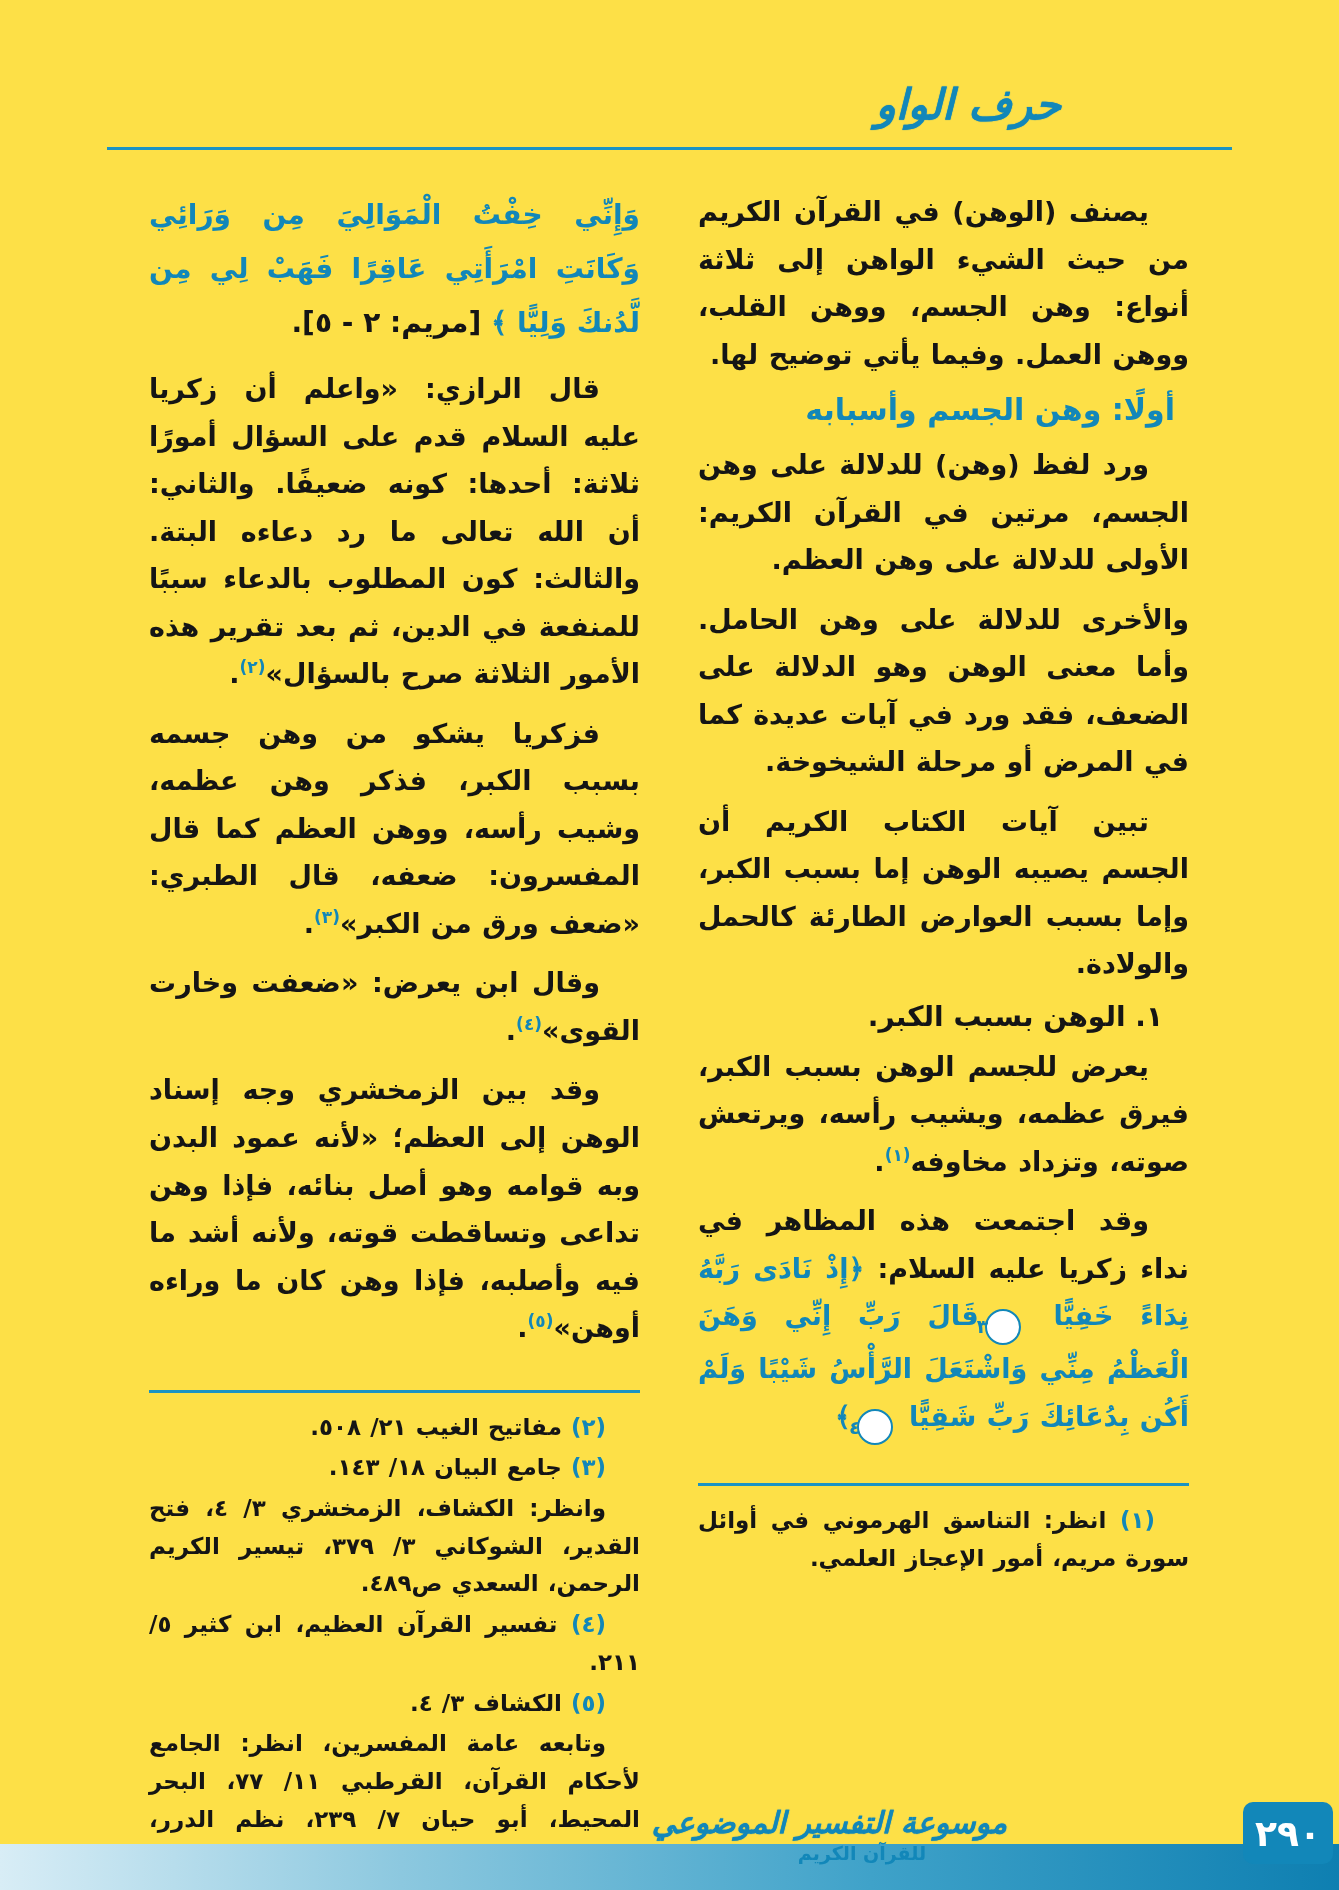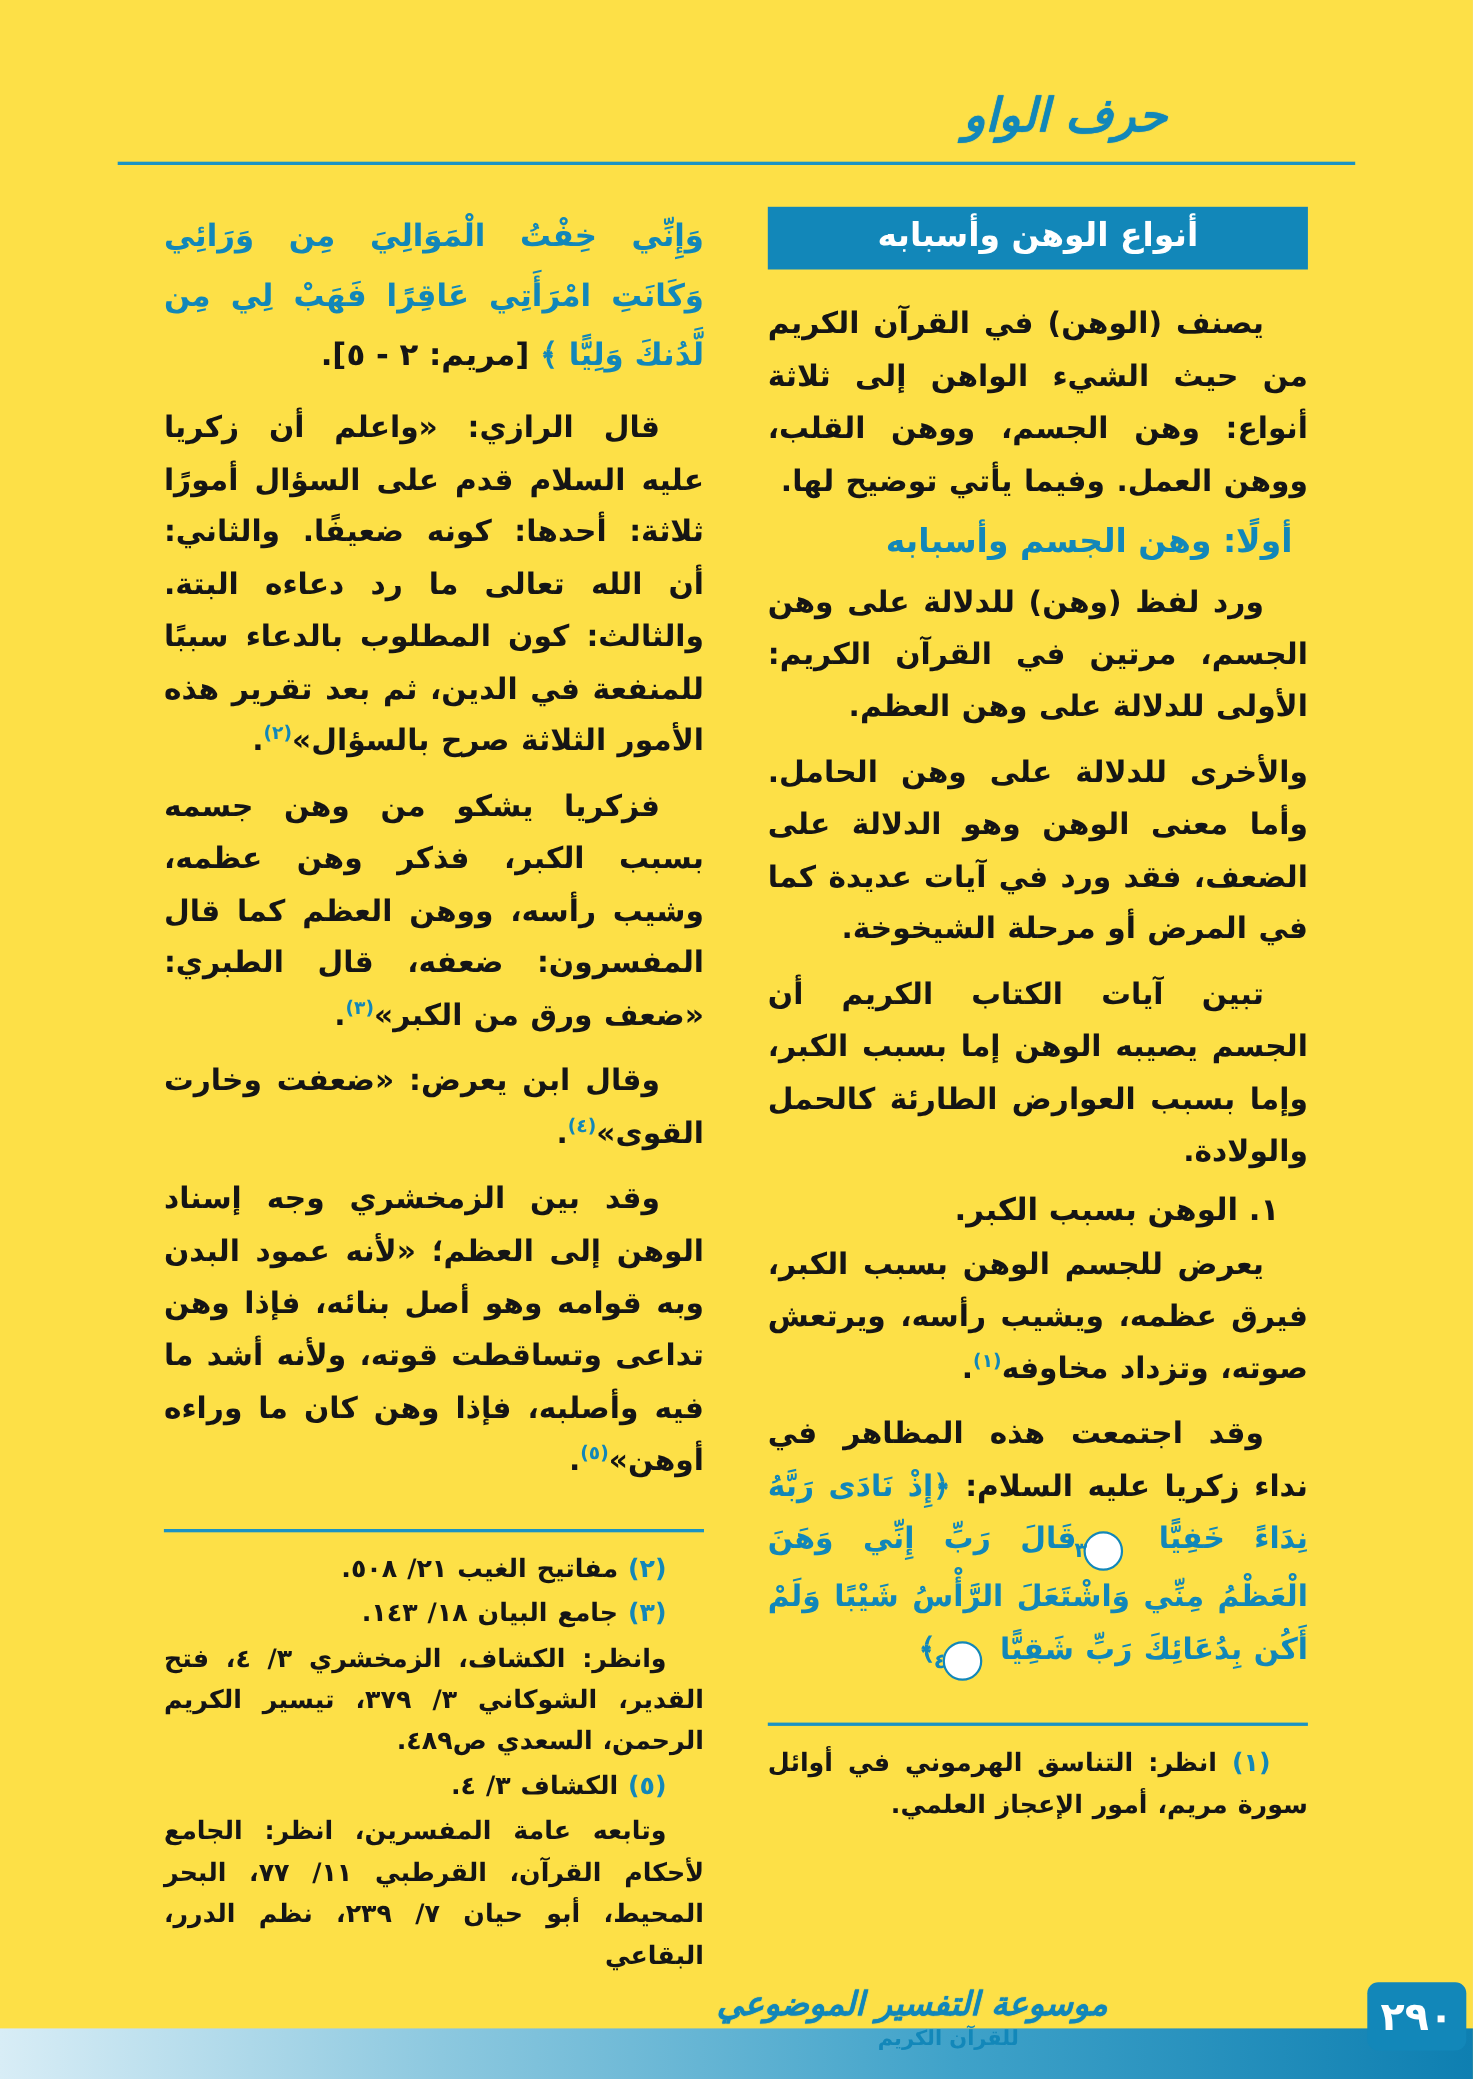--- a/index.html
+++ b/index.html
@@ -181,23 +181,20 @@
 
 <div class="page">
 
   <div class="chapter-title">حرف الواو</div>
   <div class="header-rule"></div>
 
   <div class="columns">
 
     <section class="col">
 
-      <div class="section-title-box">
-        <span>أنواع الوهن وأسبابه</span>
-      </div>
 
       <p class="para indent">يصنف (الوهن) في القرآن الكريم من حيث الشيء الواهن إلى ثلاثة أنواع: وهن الجسم، ووهن القلب، ووهن العمل. وفيما يأتي توضيح لها.</p>
 
       <h3 class="subheading">أولًا: وهن الجسم وأسبابه</h3>
 
       <p class="para indent">ورد لفظ (وهن) للدلالة على وهن الجسم، مرتين في القرآن الكريم: الأولى للدلالة على وهن العظم.</p>
 
       <p class="para">والأخرى للدلالة على وهن الحامل. وأما معنى الوهن وهو الدلالة على الضعف، فقد ورد في آيات عديدة كما في المرض أو مرحلة الشيخوخة.</p>
 
       <p class="para indent">تبين آيات الكتاب الكريم أن الجسم يصيبه الوهن إما بسبب الكبر، وإما بسبب العوارض الطارئة كالحمل والولادة.</p>
@@ -224,20 +221,21 @@
 
       <p class="para indent"><span>وقال ابن يعرض: «ضعفت وخارت القوى»</span><sup class="note-ref">(٤)</sup><span>.</span></p>
 
       <p class="para indent"><span>وقد بين الزمخشري وجه إسناد الوهن إلى العظم؛ «لأنه عمود البدن وبه قوامه وهو أصل بنائه، فإذا وهن تداعى وتساقطت قوته، ولأنه أشد ما فيه وأصلبه، فإذا وهن كان ما وراءه أوهن»</span><sup class="note-ref">(٥)</sup><span>.</span></p>
 
       <div class="footnote-block">
         <div class="footnote-rule"></div>
         <p class="footnote"><span class="fn-marker">(٢)</span><span> مفاتيح الغيب ٢١/ ٥٠٨.</span></p>
         <p class="footnote"><span class="fn-marker">(٣)</span><span> جامع البيان ١٨/ ١٤٣.</span></p>
         <p class="footnote"><span>وانظر: الكشاف، الزمخشري ٣/ ٤، فتح القدير، الشوكاني ٣/ ٣٧٩، تيسير الكريم الرحمن، السعدي ص٤٨٩.</span></p>
+        <p class="footnote"><span class="fn-marker">(٤)</span><span> تفسير القرآن العظيم، ابن كثير ٥/ ٢١١.</span></p>
         <p class="footnote"><span class="fn-marker">(٥)</span><span> الكشاف ٣/ ٤.</span></p>
         <p class="footnote"><span>وتابعه عامة المفسرين، انظر: الجامع لأحكام القرآن، القرطبي ١١/ ٧٧، البحر المحيط، أبو حيان ٧/ ٢٣٩، نظم الدرر، البقاعي</span></p>
       </div>
     </section>
 
   </div>
 
   <div class="footer-band"></div>
   <div class="emblem">
     <div class="emblem-line1">موسوعة التفسير الموضوعي</div>

